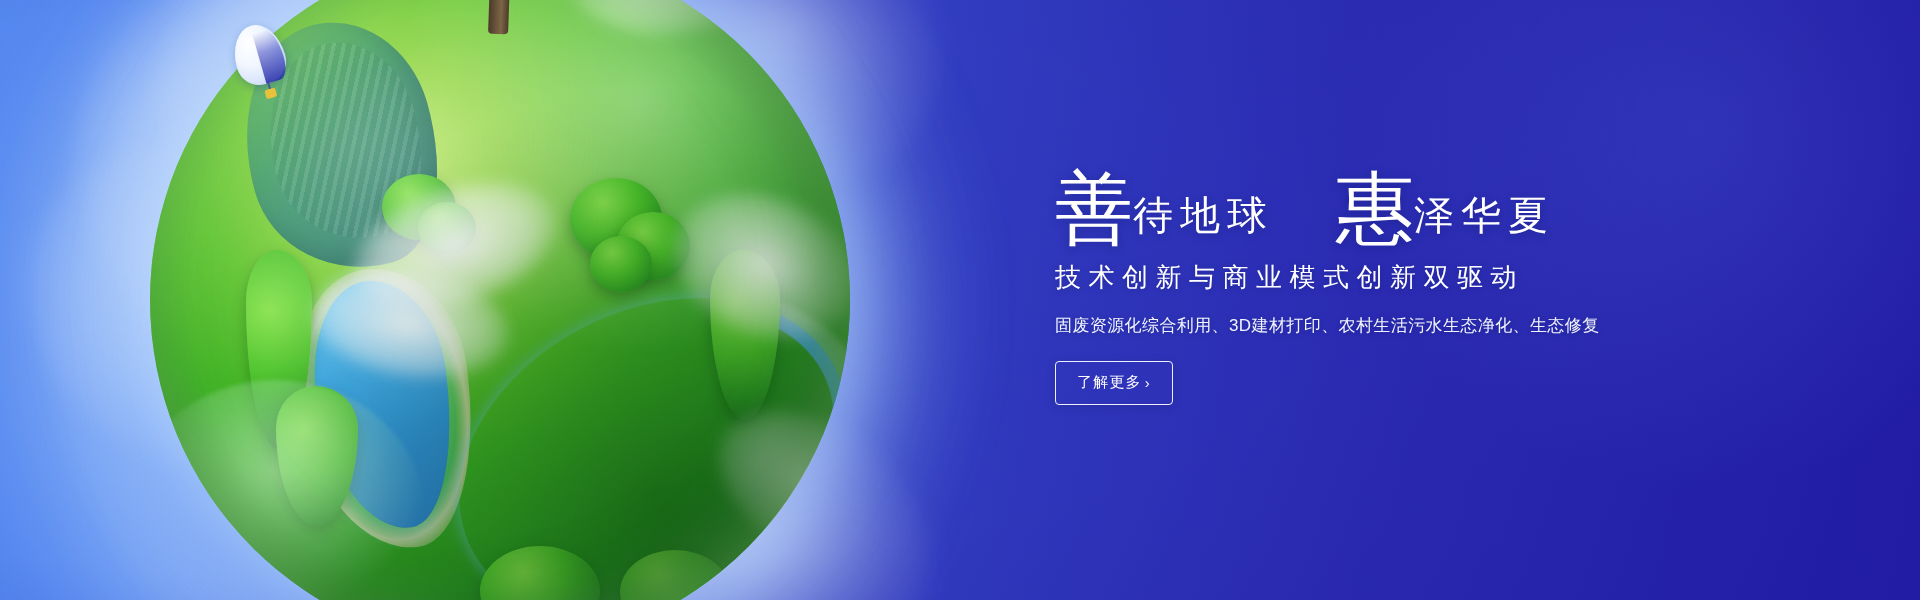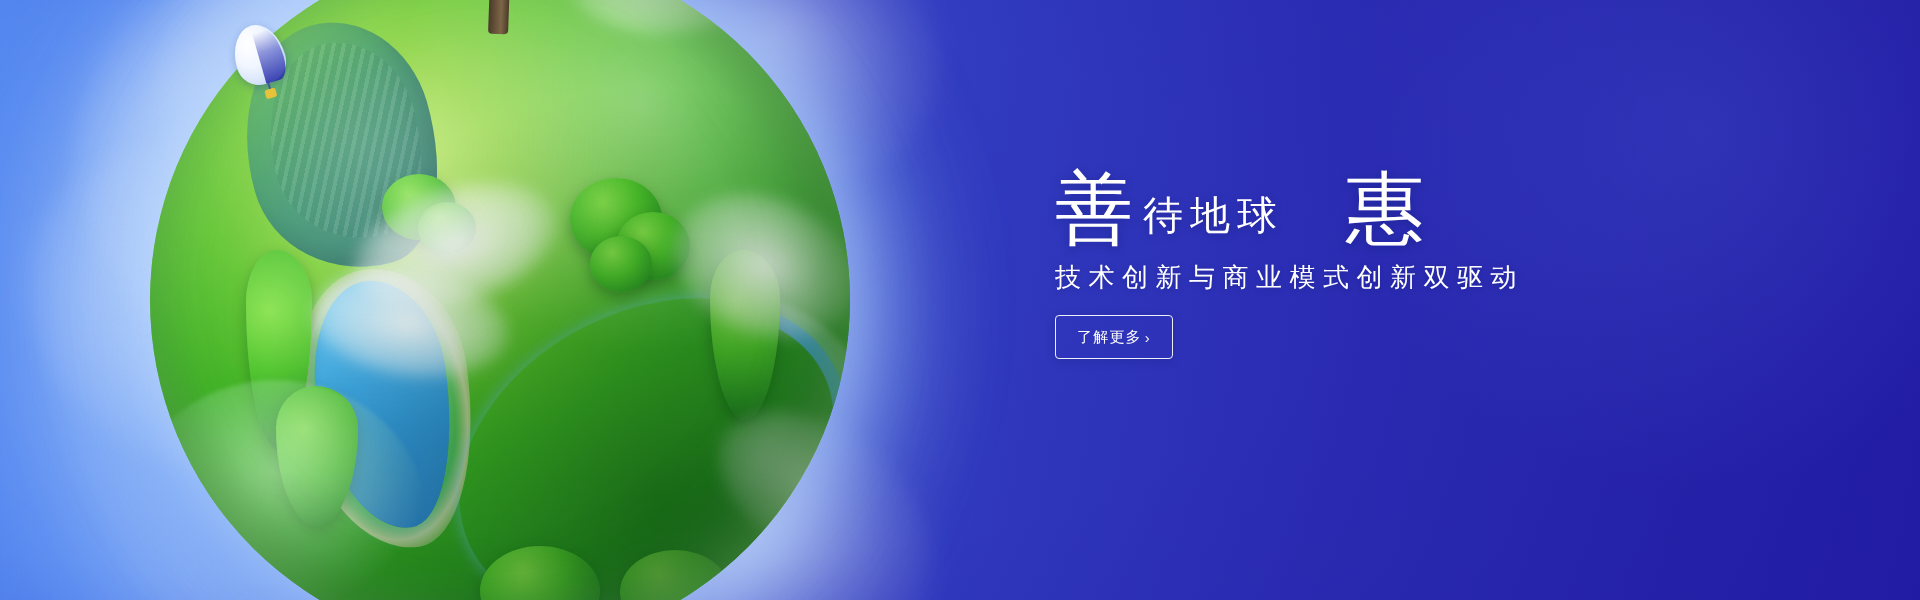--- a/index.html
+++ b/index.html
@@ -121,21 +121,21 @@
     background:linear-gradient(180deg,rgba(60,70,190,.0) 0%,rgba(60,70,190,.55) 40%,rgba(42,48,170,.88) 100%);}
   .balloon-basket{position:absolute;left:20px;top:66px;width:11px;height:9px;background:#e8c23a;border-radius:2px;}
   .balloon-rope{position:absolute;left:25px;top:58px;width:2px;height:10px;background:rgba(60,70,160,.8);}
 
   
   .content{position:absolute;left:1055px;top:150px;width:690px;color:#fff;}
   .headline{display:flex;align-items:flex-end;height:92px;white-space:nowrap;}
   .hl-big{font-family:"Liberation Serif","DejaVu Serif",serif;font-size:78px;line-height:.95;font-weight:400;
     letter-spacing:0;text-shadow:0 2px 10px rgba(10,20,90,.35);position:relative;top:4px;}
   .hl-small{font-family:"Liberation Serif","DejaVu Serif",serif;font-size:40px;line-height:1;font-weight:400;
-    letter-spacing:7px;margin-left:10px;position:relative;top:-6px;text-shadow:0 2px 8px rgba(10,20,90,.32);}
+    letter-spacing:7px;margin-left:0;position:relative;top:-6px;text-shadow:0 2px 8px rgba(10,20,90,.32);}
   .hl-gap{display:inline-block;width:62px;}
   .subtitle{margin-top:20px;font-size:26px;letter-spacing:7.5px;line-height:1.2;white-space:nowrap;
     text-shadow:0 1px 6px rgba(10,20,90,.3);}
   .desc{margin-top:20px;font-size:17px;letter-spacing:.4px;line-height:1.5;white-space:nowrap;color:#f2f5ff;
     text-shadow:0 1px 5px rgba(10,20,90,.3);}
   .cta{margin-top:22px;display:inline-flex;align-items:center;justify-content:center;gap:3px;
     width:116px;height:42px;border:1.6px solid rgba(255,255,255,.92);border-radius:4px;
     font-size:15px;letter-spacing:1.2px;color:#fff;background:transparent;cursor:pointer;
     box-shadow:0 2px 10px rgba(10,20,90,.18);}
   .cta .chev{font-size:15px;line-height:1;opacity:.95;}
@@ -211,24 +211,26 @@
 
   <div class="vignette"></div>
 
   <div class="content">
 
     <div class="headline">
       <span class="hl-big">善</span>
       <span class="hl-small">待地球</span>
       <span class="hl-gap"></span>
       <span class="hl-big">惠</span>
+      <span class="hl-small">泽华夏</span>
     </div>
 
     <div class="subtitle">技术创新与商业模式创新双驱动</div>
 
+    <div class="desc">固废资源化综合利用、3D建材打印、农村生活污水生态净化、生态修复</div>
 
     <div class="cta">
       <span>了解更多</span>
       <span class="chev">›</span>
     </div>
 
   </div>
 
 </div>
 

